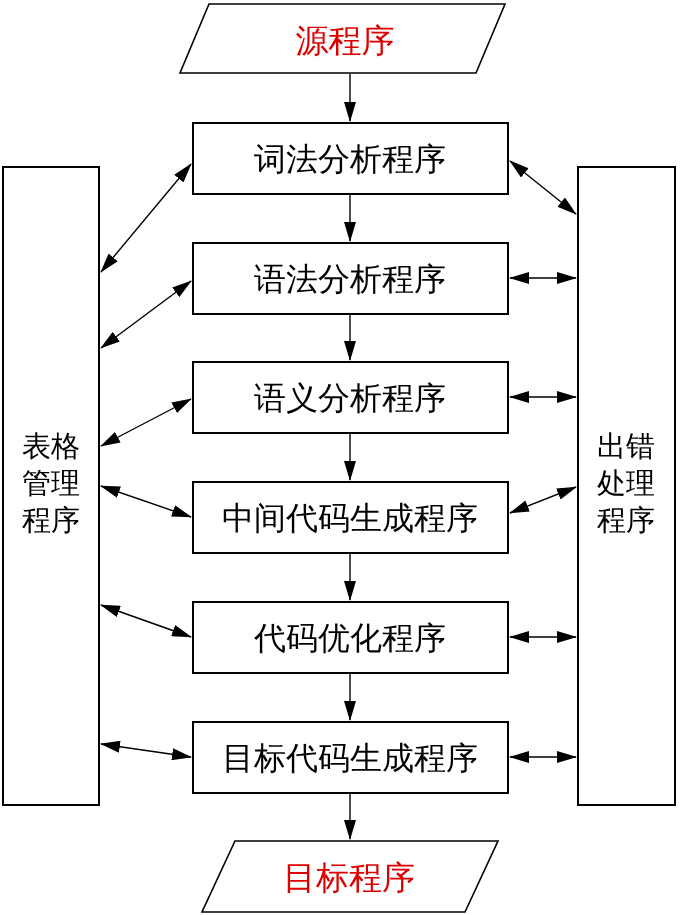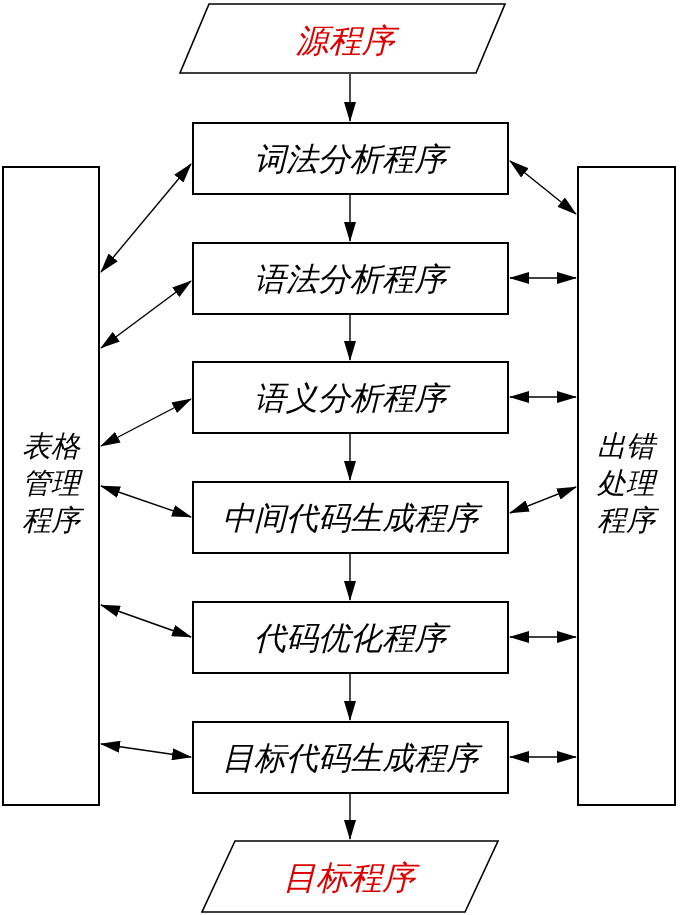--- a/index.html
+++ b/index.html
@@ -2,21 +2,20 @@
 <html><head>
 <meta charset="utf-8">
 <style>
   html, body { margin: 0; padding: 0; background: #ffffff; }
   .canvas {
     position: relative;
     width: 684px;
     height: 915px;
     background: #ffffff;
     font-family: "DejaVu Serif", serif;
-    font-style: italic;
   }
   svg { display: block; }
   .shape { fill: #ffffff; stroke: #000000; stroke-width: 2; }
   .thin-shape { fill: #ffffff; stroke: #000000; stroke-width: 1.6; }
   line.arrow { stroke: #000000; stroke-width: 1.4; }
   text {
     font-family: "DejaVu Serif", serif;
     text-anchor: middle;
     dominant-baseline: central;
   }

